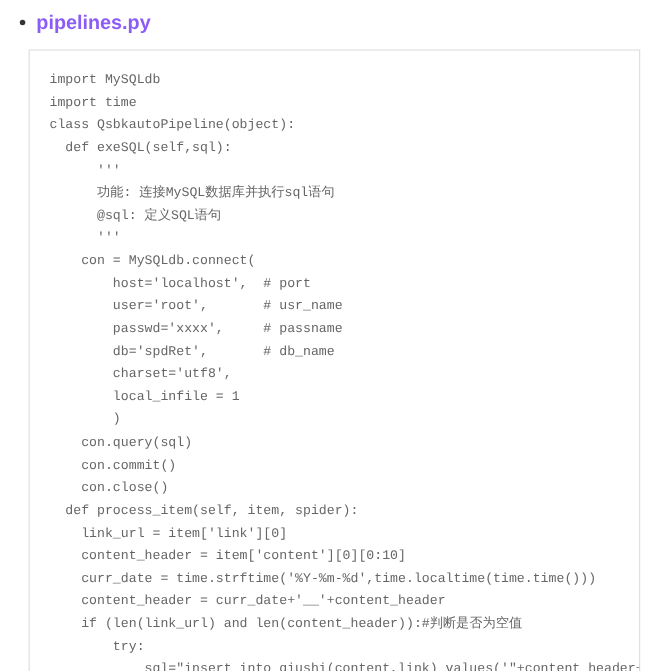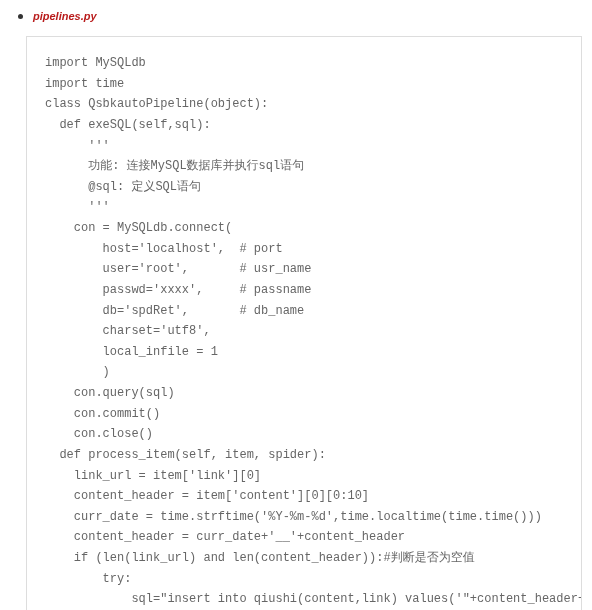--- a/index.html
+++ b/index.html
@@ -17,24 +17,23 @@
     }
     .bullet {
       width: 5px;
       height: 5px;
       background: #333;
       border-radius: 50%;
       margin-right: 10px;
       flex-shrink: 0;
     }
     .heading-text {
-      font-size: 11px;
+      font-size: 18px;
       font-weight: 700;
-      color: #b91c1c;
-      font-style: italic;
+      color: #8b5cf6;
     }
     .code-block {
       border: 1px solid #ddd;
       background: #ffffff;
       margin-left: 8px;
       margin-right: 10px;
       padding: 16px 0 16px 18px;
       overflow: hidden;
     }
     .code {

